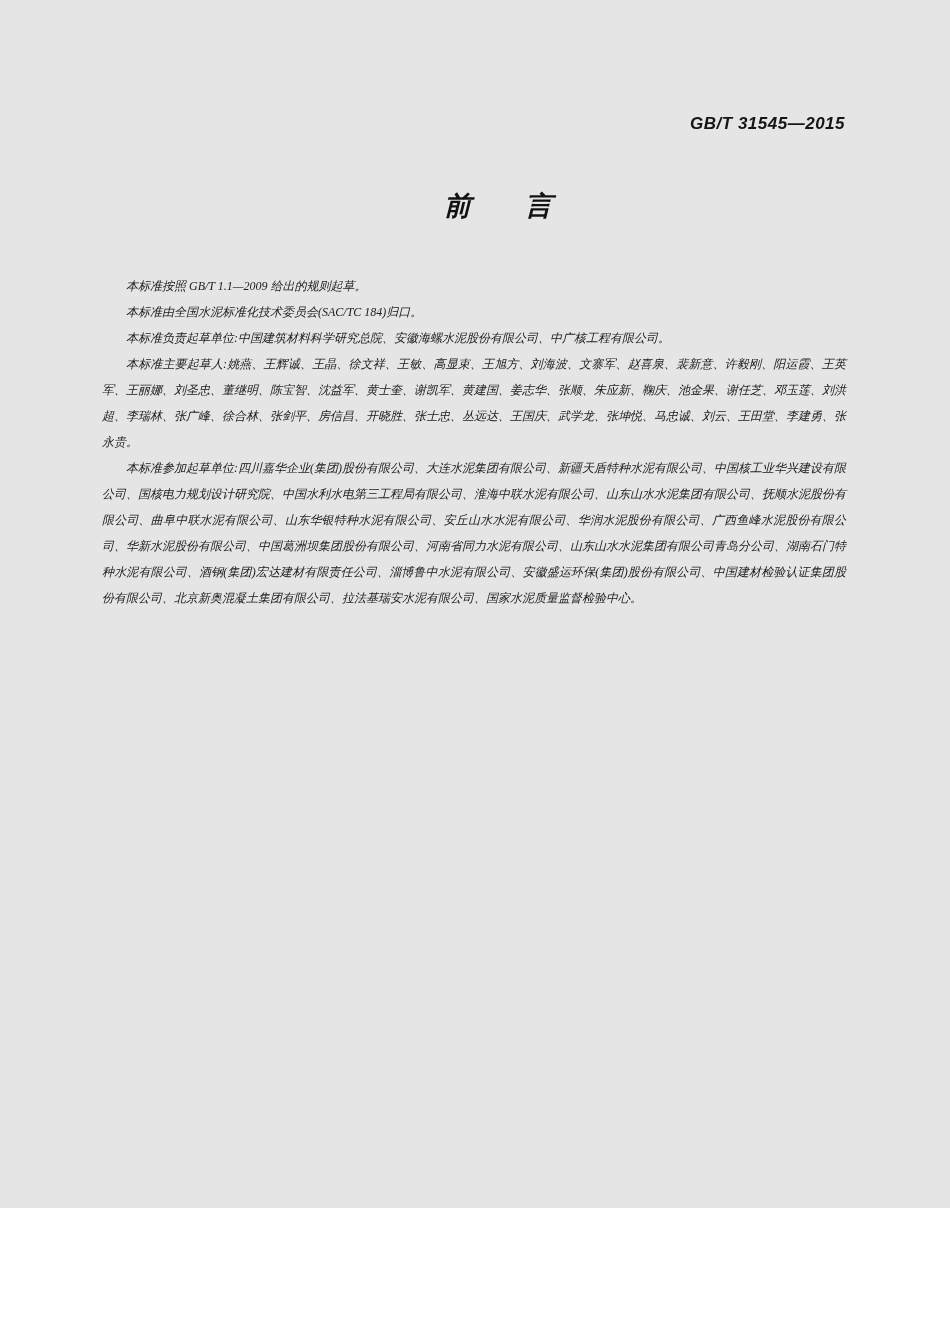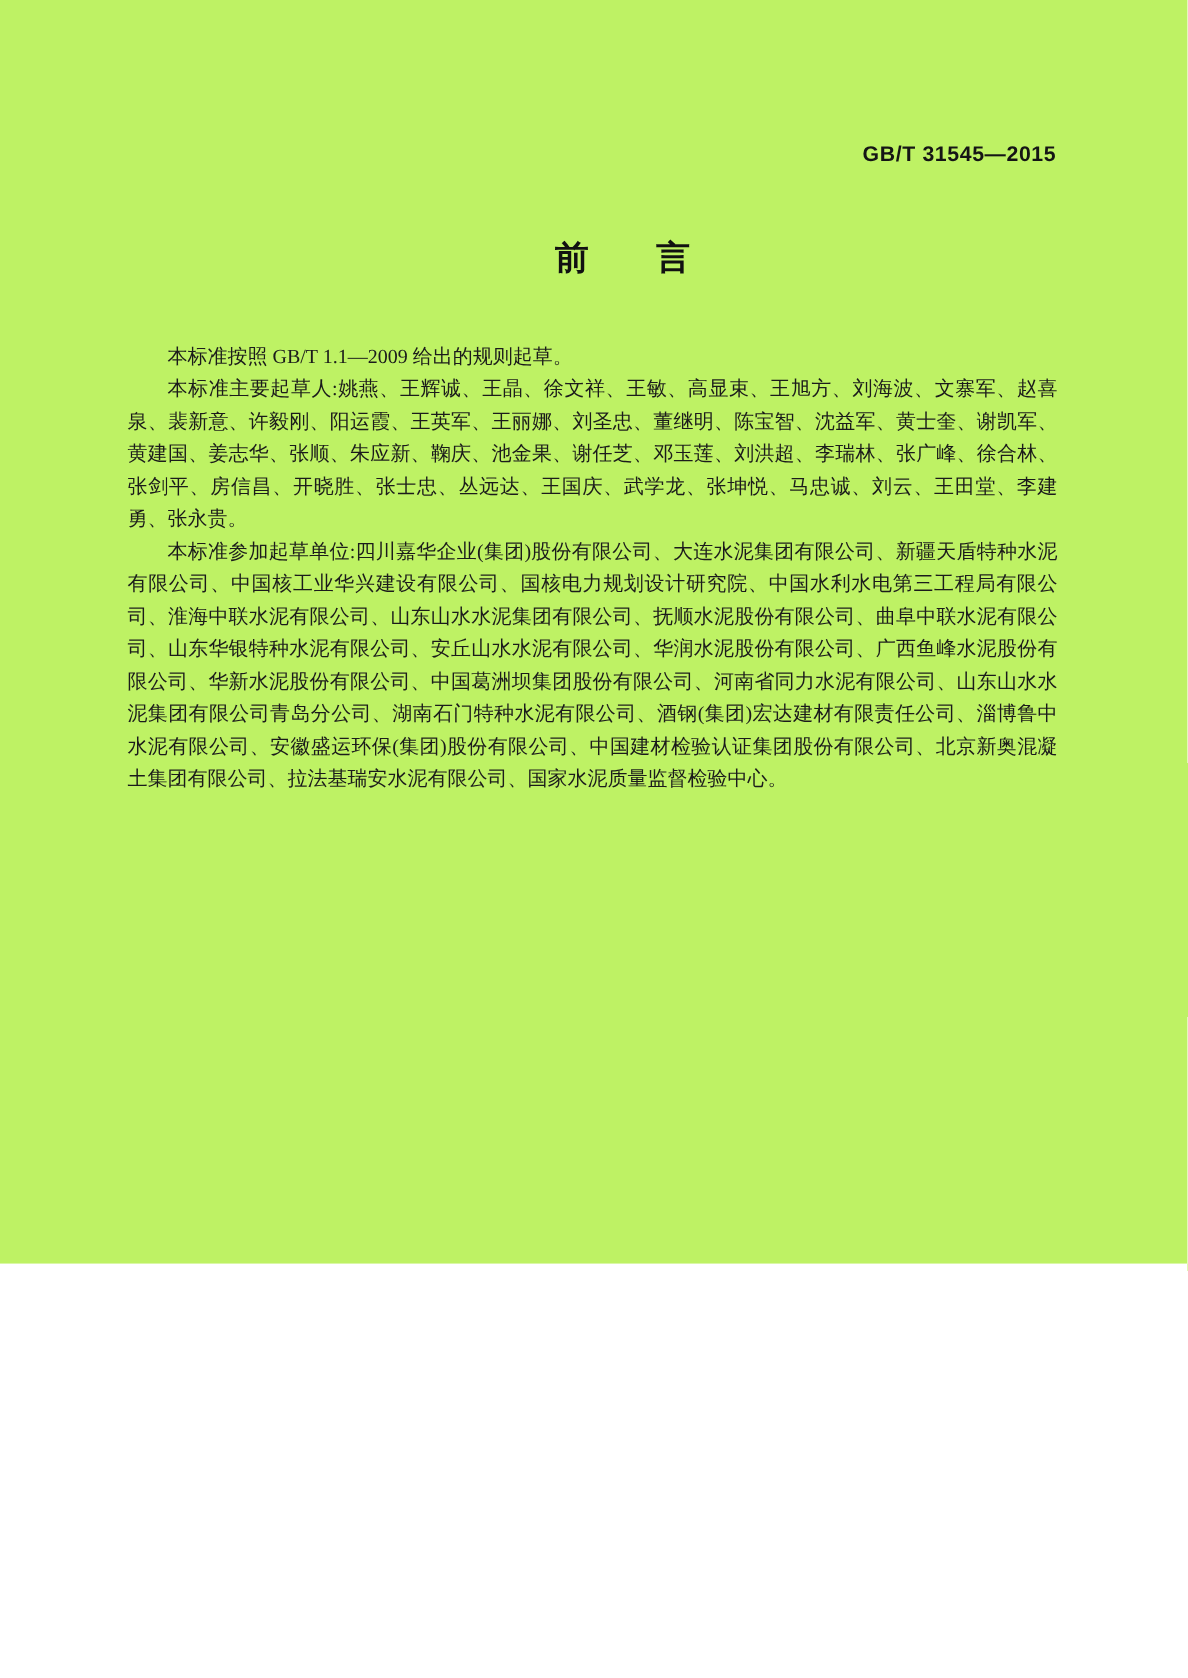--- a/index.html
+++ b/index.html
@@ -1,23 +1,24 @@
 <!DOCTYPE html>
 <html><head>
 <meta charset="utf-8">
 <style>
   html, body { margin: 0; padding: 0; background: #ffffff; }
   .page {
     position: relative;
     width: 950px;
-    height: 1011px;
-    background: #bef264;
+    height: 1208px;
+    background: #e5e5e5;
     color: #1b1b1b;
     font-family: "Liberation Serif", serif;
     overflow: hidden;
+    font-style: italic;
   }
   .doc-number {
     position: absolute;
     top: 114px;
     right: 105px;
     font-family: "Liberation Sans", sans-serif;
     font-weight: bold;
     font-size: 17px;
     letter-spacing: 0.5px;
     color: #151515;
@@ -33,21 +34,21 @@
     font-weight: bold;
     font-size: 27px;
     color: #111111;
     padding-left: 23px;
   }
   .body-text {
     position: absolute;
     top: 273px;
     left: 102px;
     width: 744px;
-    font-size: 16px;
+    font-size: 12px;
     line-height: 26px;
     text-align: justify;
     text-justify: inter-ideograph;
     color: #1b1b1b;
   }
   .body-text p {
     margin: 0;
     text-indent: 2em;
   }
   .page-number {
@@ -63,19 +64,21 @@
 <body>
 
 <div class="page">
 
   <div class="doc-number">GB/T 31545—2015</div>
 
   <h1 class="page-title">前　　言</h1>
 
   <div class="body-text">
     <p>本标准按照 GB/T 1.1—2009 给出的规则起草。</p>
+    <p>本标准由全国水泥标准化技术委员会(SAC/TC 184)归口。</p>
+    <p>本标准负责起草单位:中国建筑材料科学研究总院、安徽海螺水泥股份有限公司、中广核工程有限公司。</p>
     <p>本标准主要起草人:姚燕、王辉诚、王晶、徐文祥、王敏、高显束、王旭方、刘海波、文寨军、赵喜泉、裴新意、许毅刚、阳运霞、王英军、王丽娜、刘圣忠、董继明、陈宝智、沈益军、黄士奎、谢凯军、黄建国、姜志华、张顺、朱应新、鞠庆、池金果、谢任芝、邓玉莲、刘洪超、李瑞林、张广峰、徐合林、张剑平、房信昌、开晓胜、张士忠、丛远达、王国庆、武学龙、张坤悦、马忠诚、刘云、王田堂、李建勇、张永贵。</p>
     <p>本标准参加起草单位:四川嘉华企业(集团)股份有限公司、大连水泥集团有限公司、新疆天盾特种水泥有限公司、中国核工业华兴建设有限公司、国核电力规划设计研究院、中国水利水电第三工程局有限公司、淮海中联水泥有限公司、山东山水水泥集团有限公司、抚顺水泥股份有限公司、曲阜中联水泥有限公司、山东华银特种水泥有限公司、安丘山水水泥有限公司、华润水泥股份有限公司、广西鱼峰水泥股份有限公司、华新水泥股份有限公司、中国葛洲坝集团股份有限公司、河南省同力水泥有限公司、山东山水水泥集团有限公司青岛分公司、湖南石门特种水泥有限公司、酒钢(集团)宏达建材有限责任公司、淄博鲁中水泥有限公司、安徽盛运环保(集团)股份有限公司、中国建材检验认证集团股份有限公司、北京新奥混凝土集团有限公司、拉法基瑞安水泥有限公司、国家水泥质量监督检验中心。</p>
   </div>
 
   <div class="page-number">I</div>
 
 </div>
 
 </body></html>

